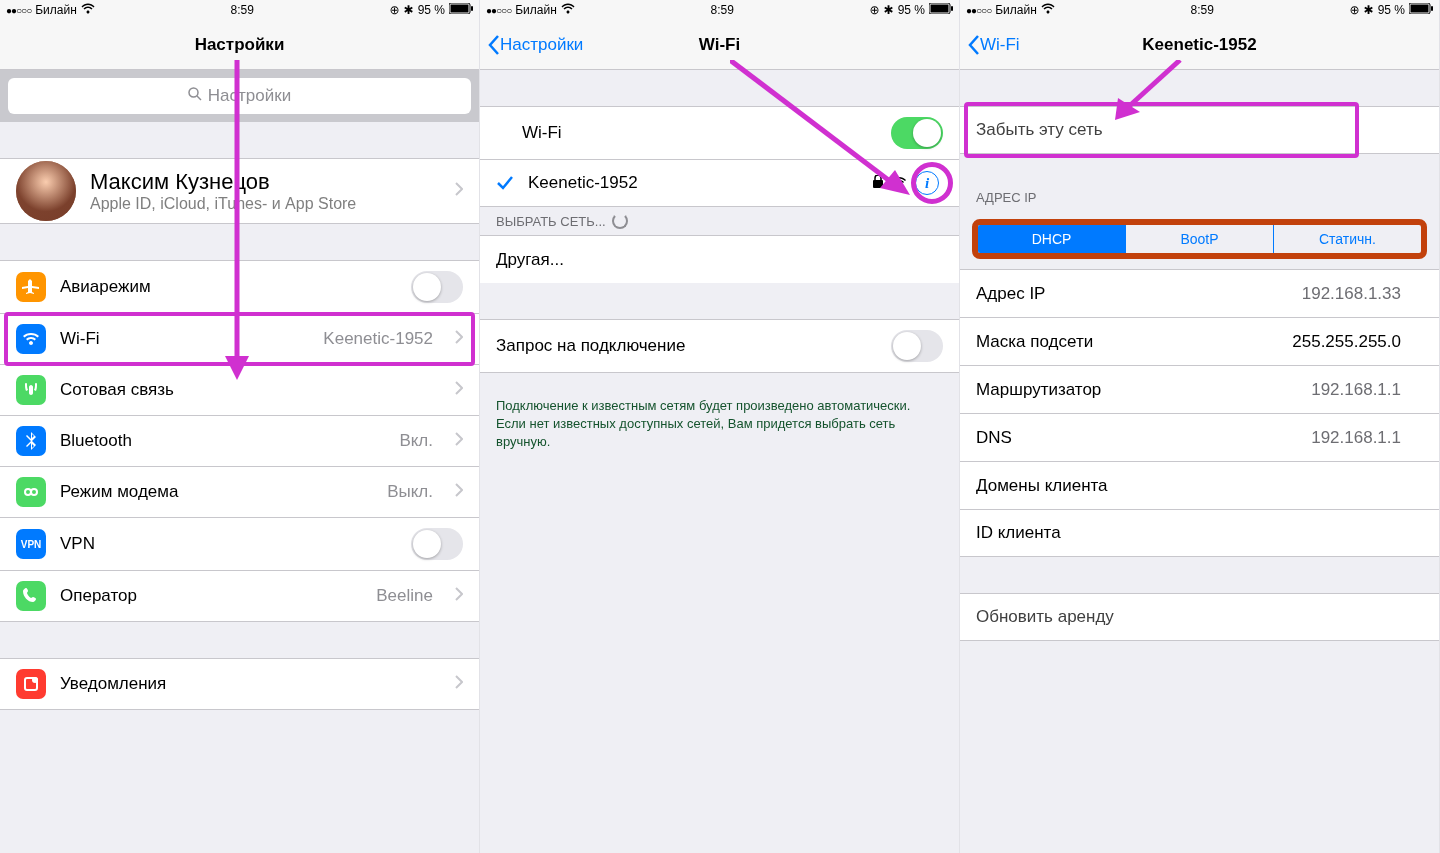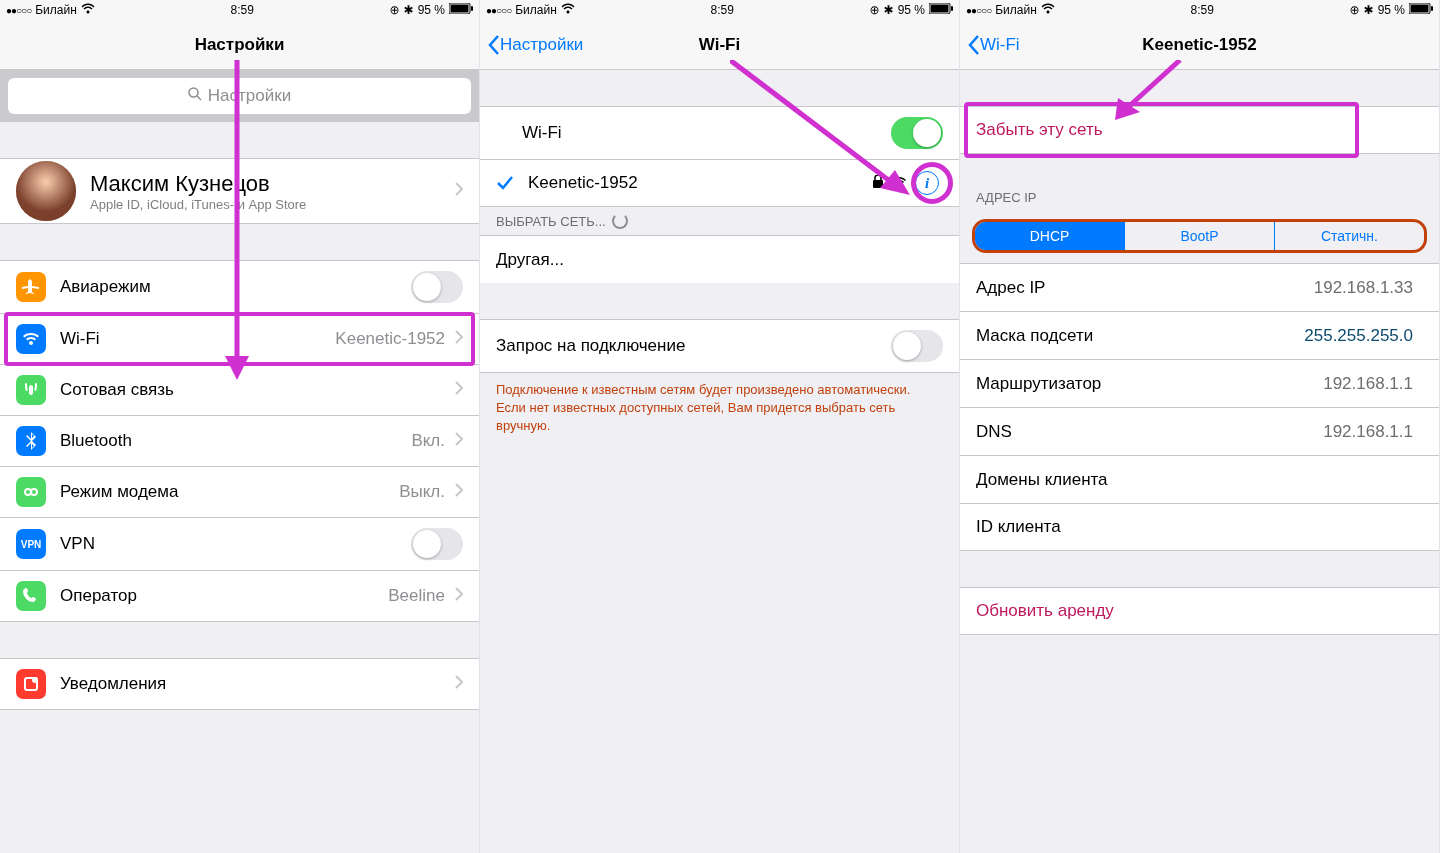--- a/index.html
+++ b/index.html
@@ -16,43 +16,43 @@
   .search-wrap { padding: 8px; background: #c9c9ce;}
   .search { background: #fff; border-radius: 6px; height: 36px; display: flex; align-items: center; justify-content: center; color: #8e8e93; font-size: 17px; gap: 6px;}
   .group { margin-top: 36px; }
   .group.mt-medium { margin-top: 36px;}
   .row { background: #fff; display: flex; align-items: center; padding: 10px 16px; border-top: 1px solid #c8c7cc; position: relative; min-height: 48px;}
   .row:last-child { border-bottom: 1px solid #c8c7cc;}
   .row .icon-sq { width: 30px; height: 30px; border-radius: 7px; display: flex; align-items: center; justify-content: center; margin-right: 14px; flex-shrink: 0; }
   .row .icon-sq svg { width: 18px; height: 18px; fill: #fff; }
   .row-body { flex: 1; display: flex; flex-direction: column; }
   .row-title { font-size: 17px; color: #000; }
-  .row-sub { font-size: 13px; color: #7f7f7f; }
-  .row-value { font-size: 17px; color: #8e8e93; margin-right: 10px;}
+  .row-sub { font-size: 16px; color: #7f7f7f; }
+  .row-value { font-size: 17px; color: #8e8e93; margin-right: 22px;}
   .chevron { color: #c7c7cc; }
   .chevron svg { width: 8px; height: 14px; }
   .avatar { width: 60px; height: 60px; border-radius: 50%; background: radial-gradient(circle at 35% 30%, #e0b090, #704030); margin-right: 14px; flex-shrink:0; overflow:hidden; position:relative;}
   .avatar::after{content:'';position:absolute;inset:0;background:radial-gradient(circle at 50% 35%, rgba(255,210,180,0.9) 0%, rgba(120,60,40,0.9) 60%);}
   .profile-row { padding: 2px 16px; }
   .profile-row .row-title { font-size: 22px; }
   .toggle { width: 52px; height: 32px; border-radius: 16px; background: #e5e5ea; position: relative; flex-shrink: 0;}
   .toggle .knob { width: 28px; height: 28px; border-radius: 50%; background: #fff; position: absolute; top: 2px; left: 2px; box-shadow: 0 1px 3px rgba(0,0,0,0.3);}
   .toggle.on { background: #4cd964; }
   .toggle.on .knob { left: 22px; }
   .section-header { font-size: 13px; color: #6d6d72; padding: 6px 16px; text-transform: uppercase; display: flex; align-items: center; gap: 6px;}
-  .section-footer { font-size: 13px; color: #c2410c; padding: 8px 16px; line-height: 1.4;}
+  .section-footer { font-size: 13px; color: #14532d; padding: 24px 16px; line-height: 1.4;}
   .check { color: #007aff; margin-right: 14px; width: 18px; display:flex; align-items:center; justify-content:center;}
   .wifi-icons { display: flex; align-items: center; gap: 8px; margin-right: 4px;}
   .info-circle { width: 24px; height: 24px; border: 1.5px solid #007aff; border-radius: 50%; display: flex; align-items: center; justify-content: center; color: #007aff; font-family: Georgia, serif; font-style: italic; font-size: 15px; font-weight: bold;}
-  .seg { display: flex; margin: 8px 12px 0; border: 3px solid #c2410c; border-radius: 14px; overflow: hidden; justify-content: center;}
+  .seg { display: flex; margin: 8px 12px 0; border: 6px solid #c2410c; border-radius: 8px; overflow: hidden; justify-content: center;}
   .seg-item { flex: 1; text-align: center; padding: 6px 0; font-size: 14px; color: #007aff; border-right: 1px solid #007aff;}
   .seg-item:last-child{border-right:none;}
   .seg-item.active { background: #007aff; color: #fff;}
   .ip-row .row-title { font-size: 17px;}
-  .link-text { color: #be185d; font-size: 17px;}
+  .link-text { color: #404040; font-size: 17px;}
   .highlight-box { border: 4px solid #d030d0; border-radius: 4px; position: absolute; pointer-events: none; z-index: 50;}
   .highlight-circle { border: 5px solid #d030d0; border-radius: 50%; position: absolute; pointer-events: none; z-index: 50;}
   .arrow { position: absolute; z-index: 60; pointer-events: none;}
   .spinner { width:16px;height:16px;border:2px solid #8e8e93;border-top-color:transparent;border-radius:50%;}
 </style>
 </head>
 <body>
 
 <div class="screen">
   <div class="status-bar">
@@ -365,21 +365,21 @@
       <div class="row ip-row">
         <div class="row-body">
             <div class="row-title">Адрес IP</div>
           </div>
         <div class="row-value" style="color:#6d6d72">192.168.1.33</div>
       </div>
       <div class="row ip-row">
         <div class="row-body">
             <div class="row-title">Маска подсети</div>
           </div>
-        <div class="row-value" style="color:#0c4a6e">255.255.255.0</div>
+        <div class="row-value" style="color:#000000">255.255.255.0</div>
       </div>
       <div class="row ip-row">
         <div class="row-body">
             <div class="row-title">Маршрутизатор</div>
           </div>
         <div class="row-value" style="color:#6d6d72">192.168.1.1</div>
       </div>
       <div class="row ip-row">
         <div class="row-body">
             <div class="row-title">DNS</div>

